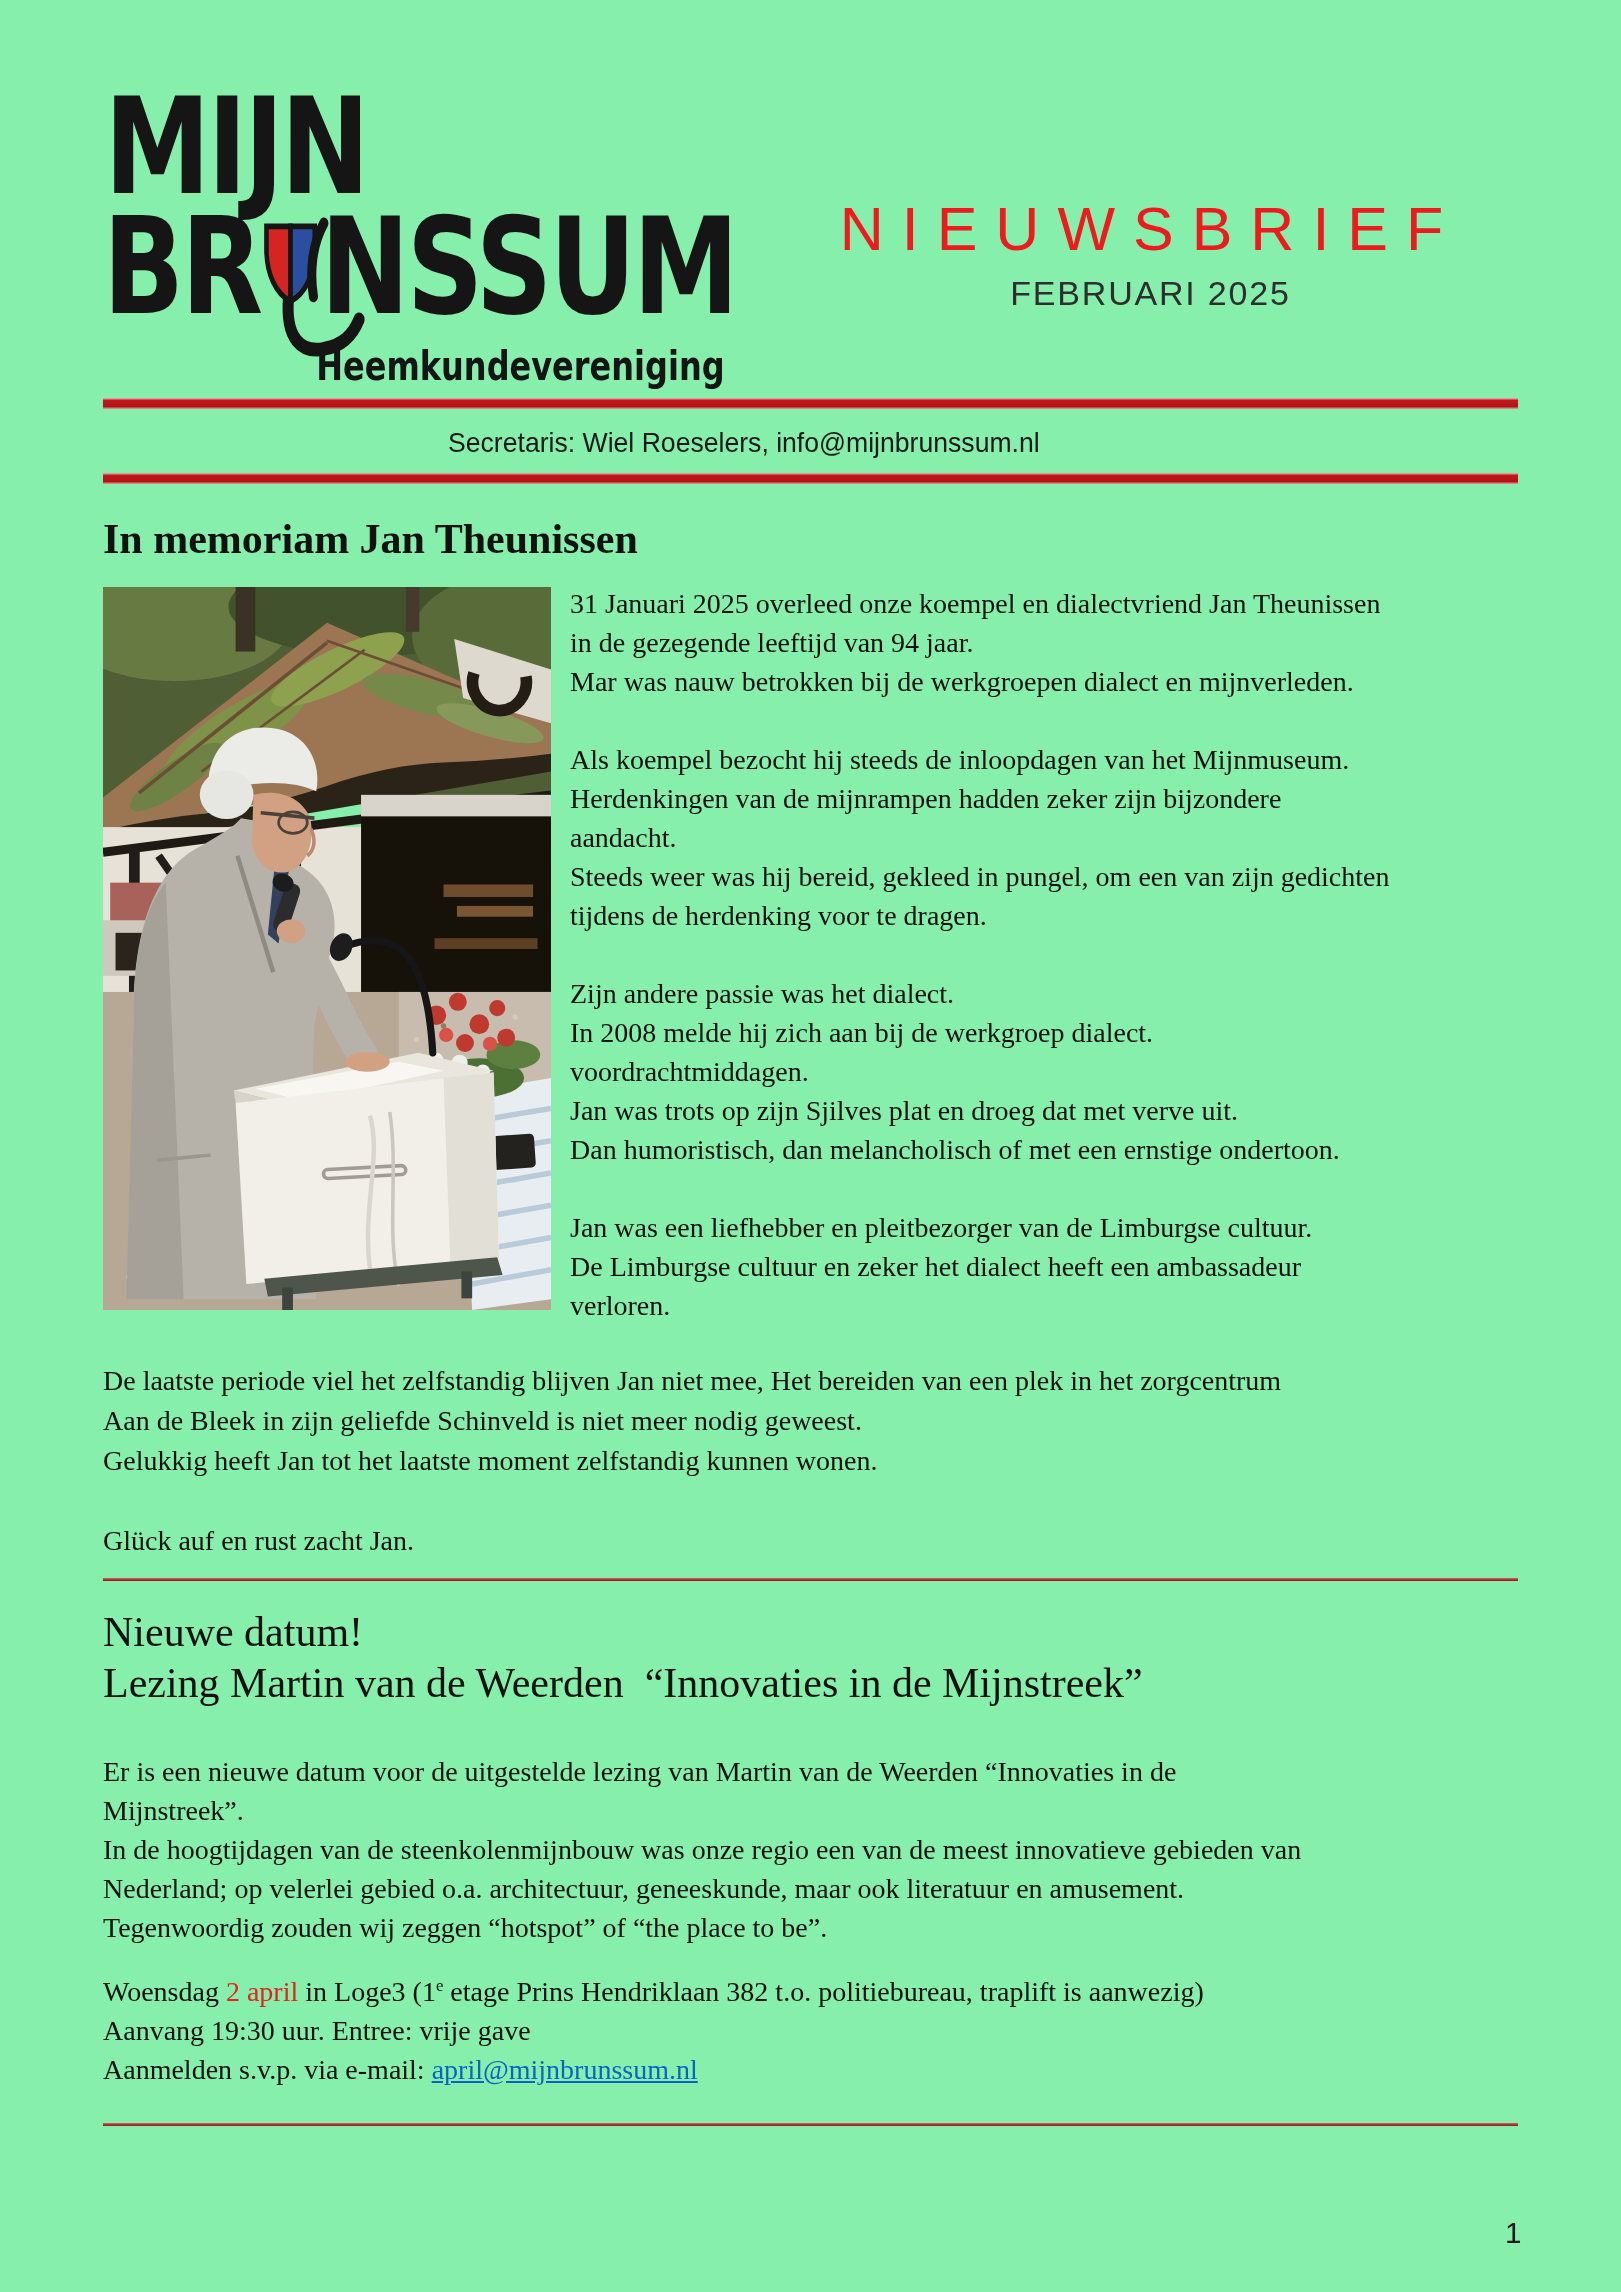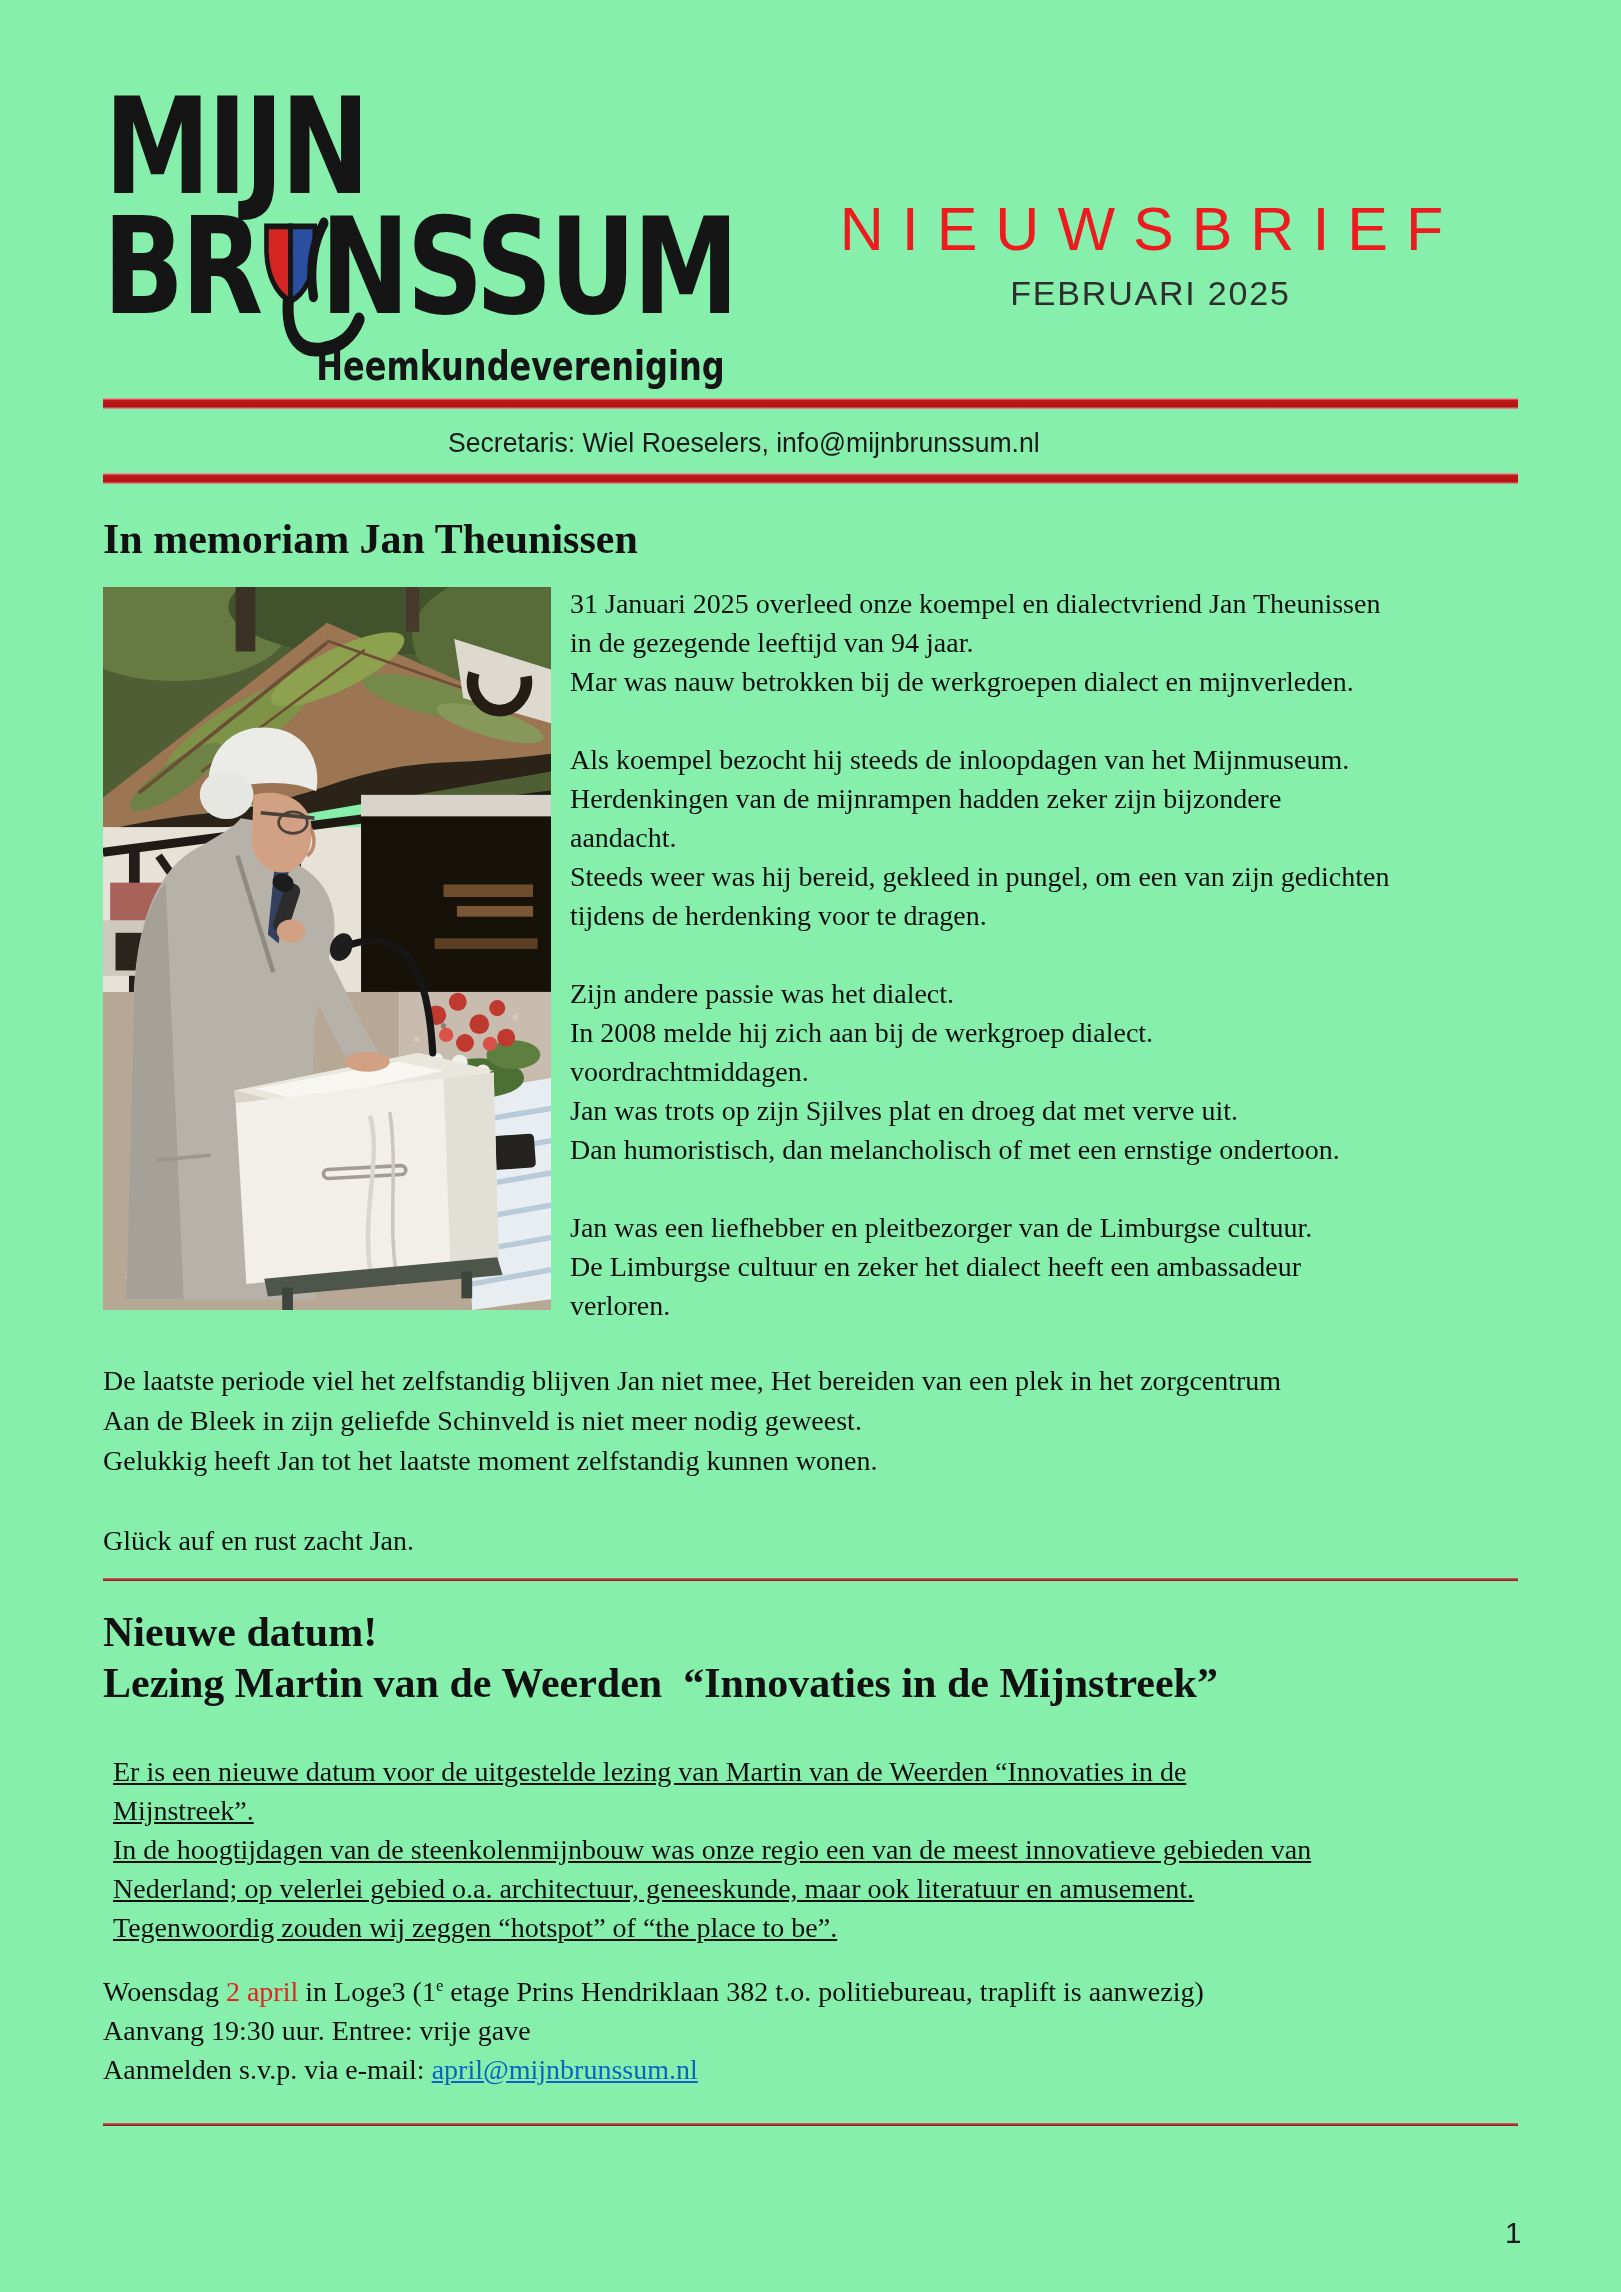--- a/index.html
+++ b/index.html
@@ -30,23 +30,23 @@
            background:linear-gradient(180deg,#d06060 0,#8e1111 100%);}
 
   
   .contact{position:absolute;left:448px;top:427px;font-family:"Liberation Sans",sans-serif;
            font-size:28px;color:#1a1a1a;transform:scaleX(.95);transform-origin:left;}
   .h1{position:absolute;left:103px;top:498px;font-size:42px;font-weight:700;line-height:1.1;margin-top:18px;}
   .rcol{position:absolute;left:570px;top:584px;width:1039px;font-size:28px;}
   .rcol .tline{line-height:39px;}
   .fullp{position:absolute;left:103px;top:1361px;width:1424px;font-size:28px;}
   .fullp .tline{line-height:40px;}
-  .h2{position:absolute;left:103px;top:1607px;width:1424px;font-size:42px;font-weight:700;}
+  .h2{position:absolute;left:103px;top:1607px;width:1424px;font-size:42px;font-weight:400;}
   .h2 .tline{line-height:51px;}
-  .p2{position:absolute;left:113px;top:1752px;width:1424px;font-size:28px;text-decoration:underline;}
+  .p2{position:absolute;left:103px;top:1752px;width:1424px;font-size:28px;}
   .p2 .tline{line-height:39px;}
   .event{position:absolute;left:103px;top:1972px;width:1424px;font-size:28px;}
   .eline{line-height:39px;white-space:pre;}
   .tline{white-space:pre;}
   .red-date{color:#e62320;}
   .email-link{color:#0b63c5;text-decoration:underline;cursor:pointer;}
   sup.etg{font-size:60%;vertical-align:super;line-height:0;}
 
   .pagenum{position:absolute;left:1505px;top:2216px;font-family:"Liberation Sans",sans-serif;
            font-size:29.6px;color:#1a1a1a;}

